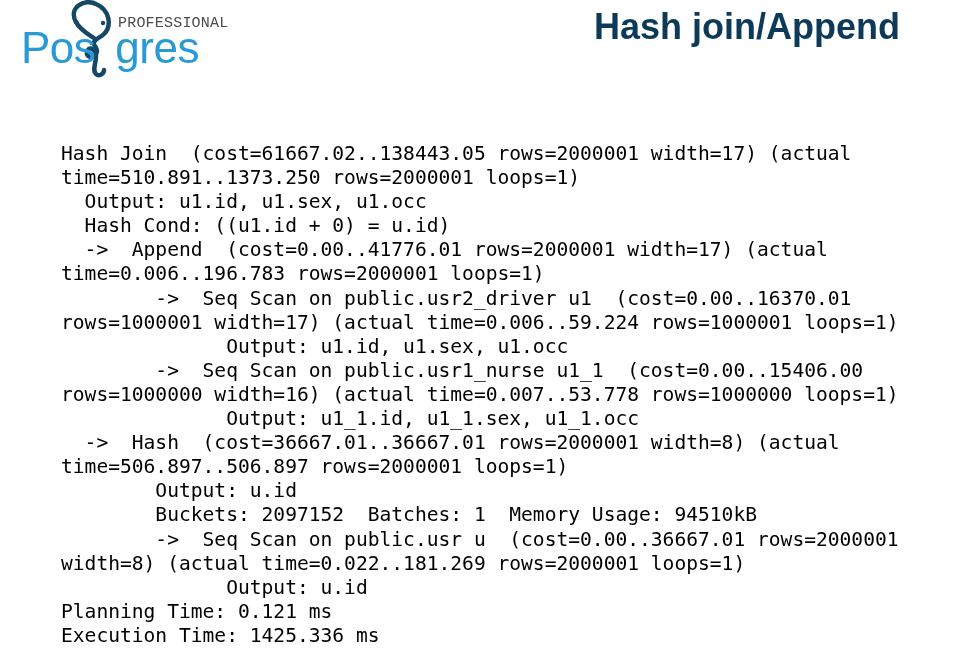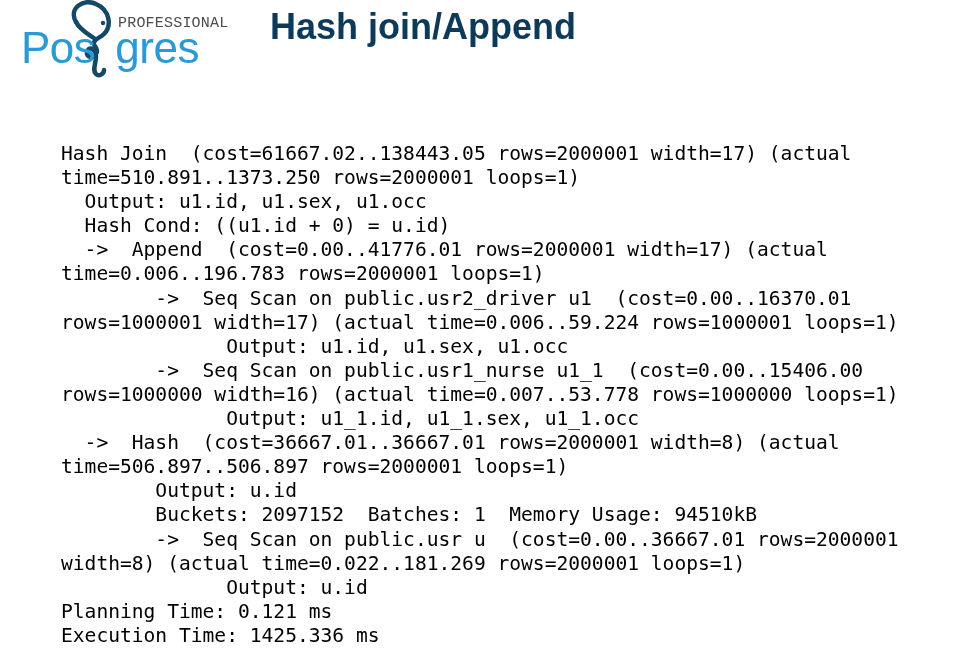--- a/index.html
+++ b/index.html
@@ -44,21 +44,21 @@
     .logo-elephant {
       position: absolute;
       left: 48px;
       top: 0px;
     }
     .title {
       position: absolute;
       left: 270px;
       width: 630px;
       top: 4px;
-      text-align: left;
+      text-align: right;
       color: #0e3a5a;
       font-family: "Liberation Sans", sans-serif;
       font-weight: bold;
       font-size: 36px;
       line-height: 46px;
     }
     .title div { white-space: nowrap; }
     .plan {
       position: absolute;
       left: 53px;

